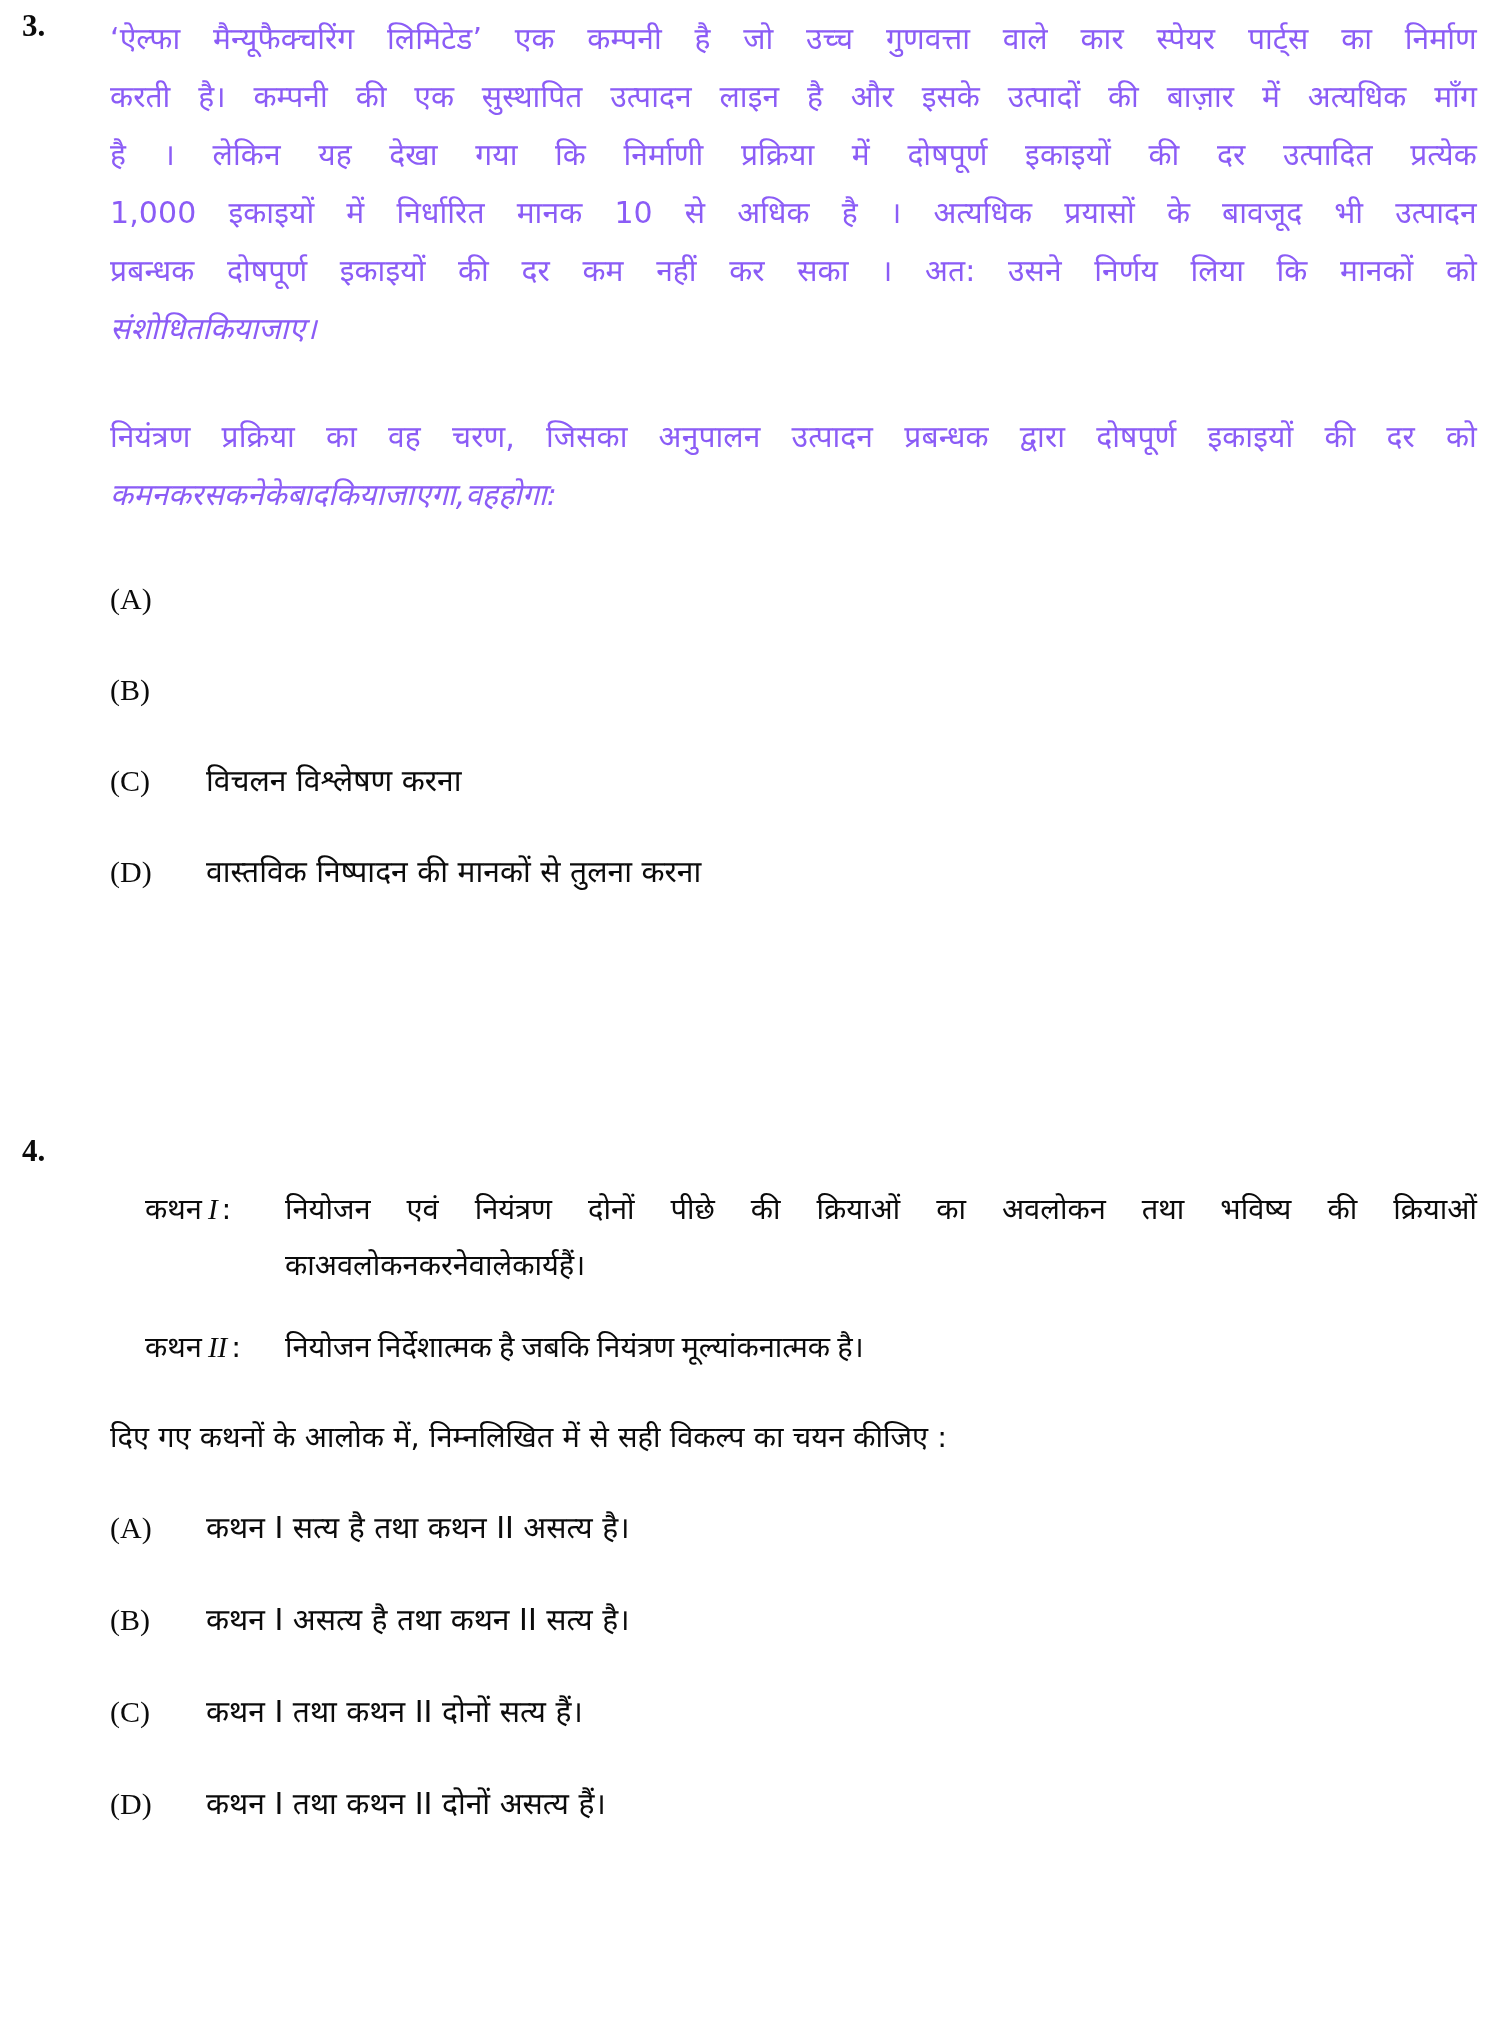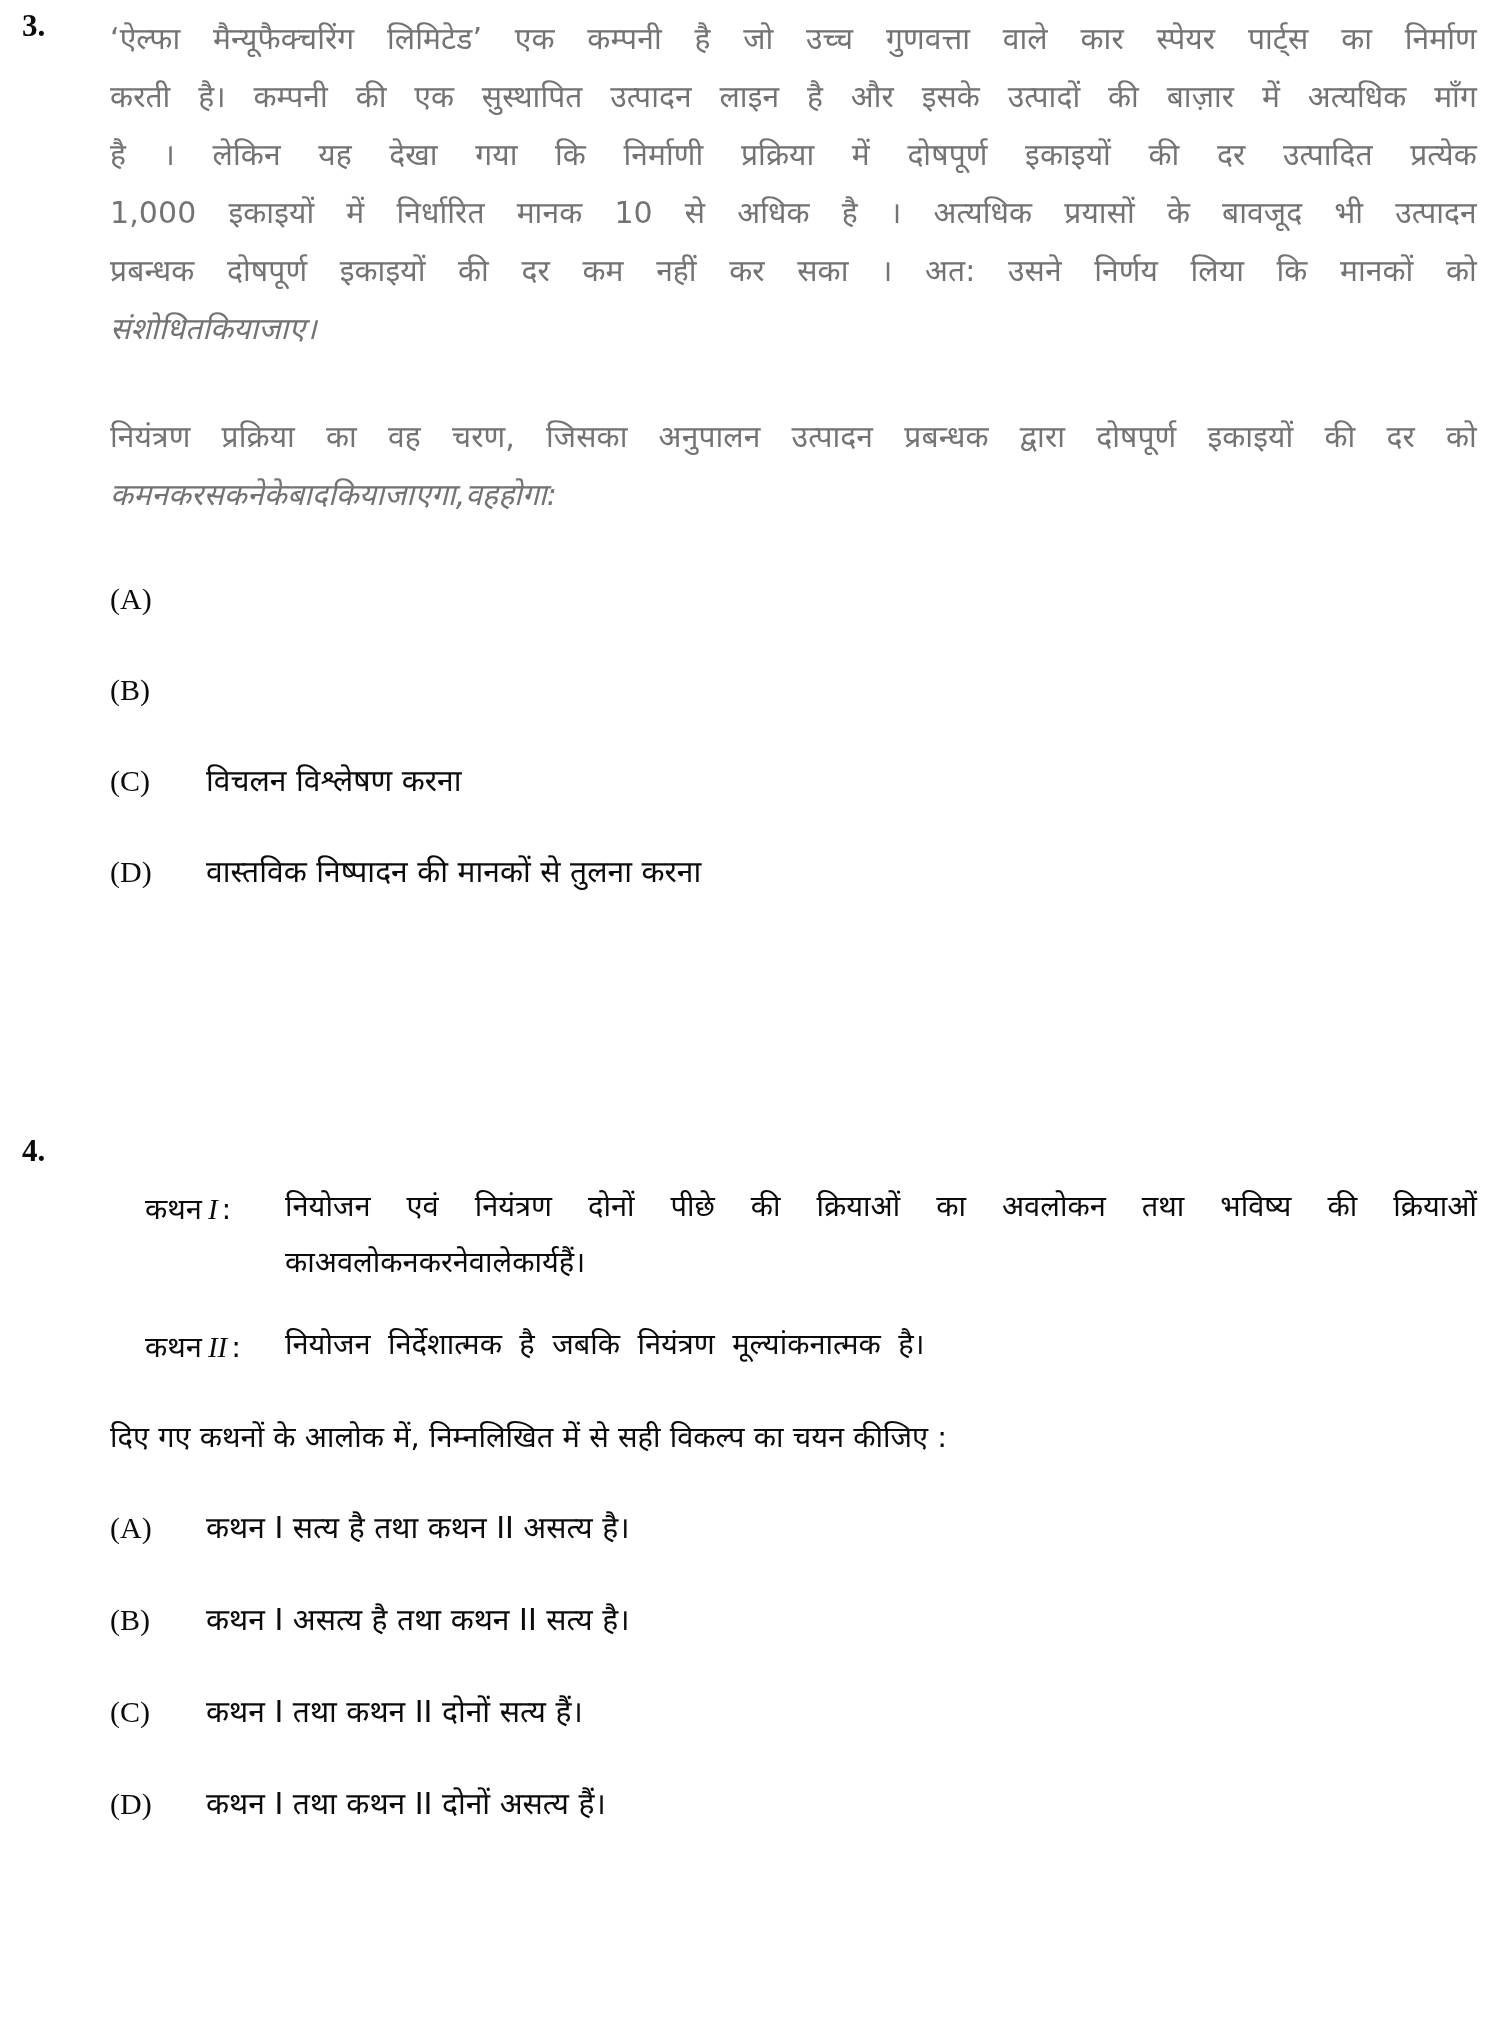--- a/index.html
+++ b/index.html
@@ -46,21 +46,21 @@
     margin-left: 110px;
     margin-right: 28px;
   }
 
   
   .para {
     font-size: 30px;
     line-height: 58px;
     font-family: "DejaVu Sans", "Liberation Sans", sans-serif;
     letter-spacing: 0.1px;
-    color: #737373;
+    color: #8b5cf6;
   }
 
   .para-line {
     display: flex;
     justify-content: space-between;
     white-space: nowrap;
     width: 100%;
   }
   .para-line.last {
     justify-content: flex-start;
@@ -117,21 +117,21 @@
   .statement-label .roman {
     font-family: "Liberation Serif", "DejaVu Serif", serif;
     font-style: italic;
     font-size: 29px;
     padding: 0 4px 0 6px;
   }
   .statement-body {
     flex: 1 1 auto;
     font-size: 29px;
     line-height: 56px;
-    font-family: Liberation Mono, monospace;
+    font-family: Liberation Serif, serif;
   }
   .statement-body .sline {
     display: flex;
     justify-content: space-between;
     white-space: nowrap;
   }
   .statement-body .sline.last {
     justify-content: flex-start;
   }
 

